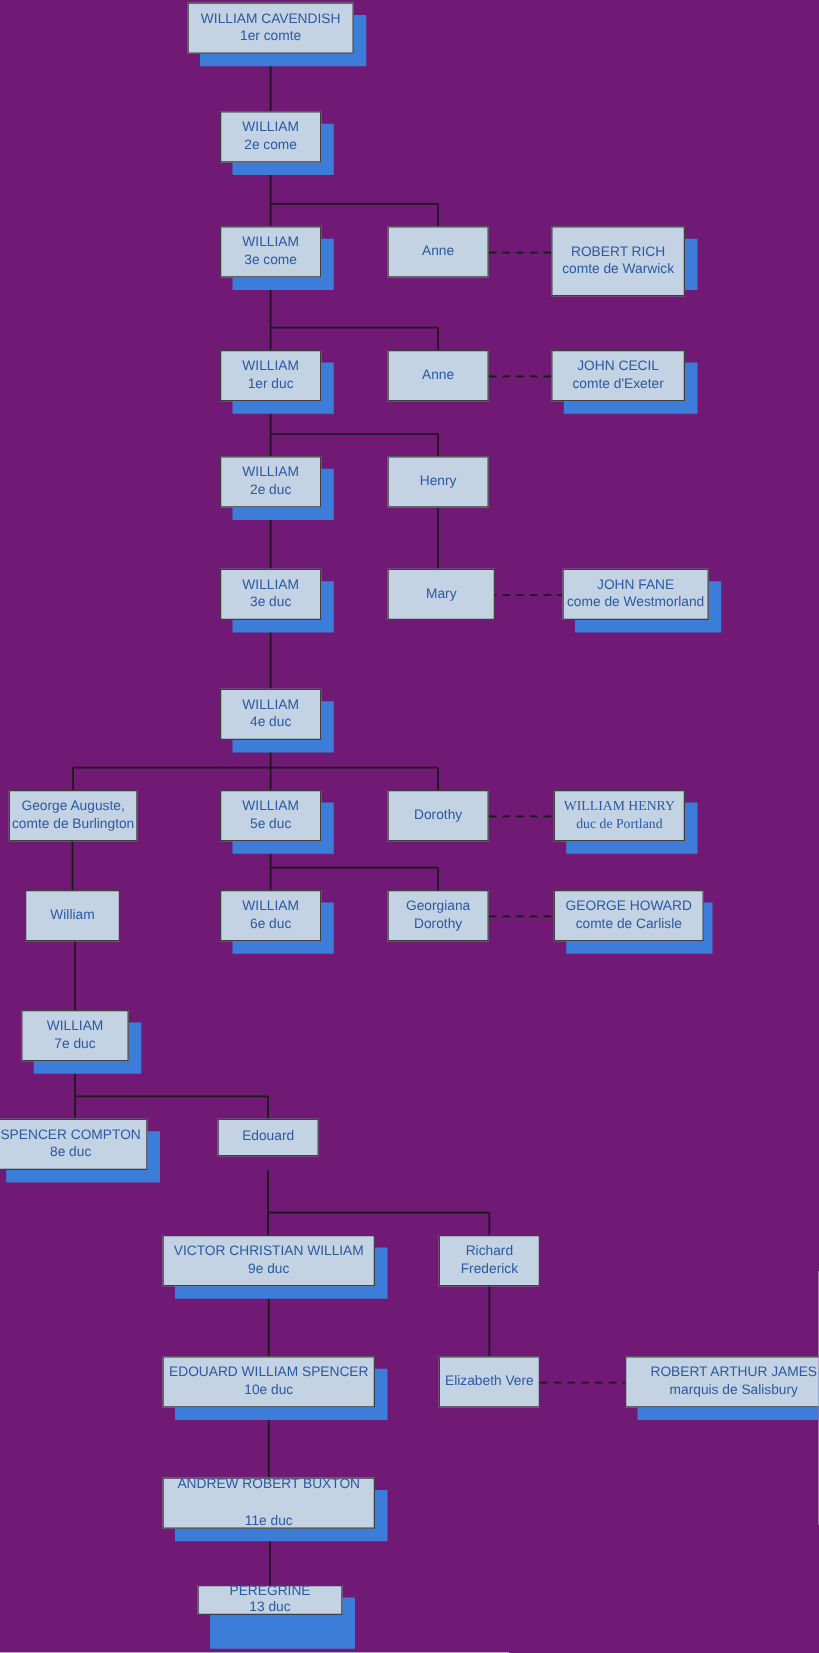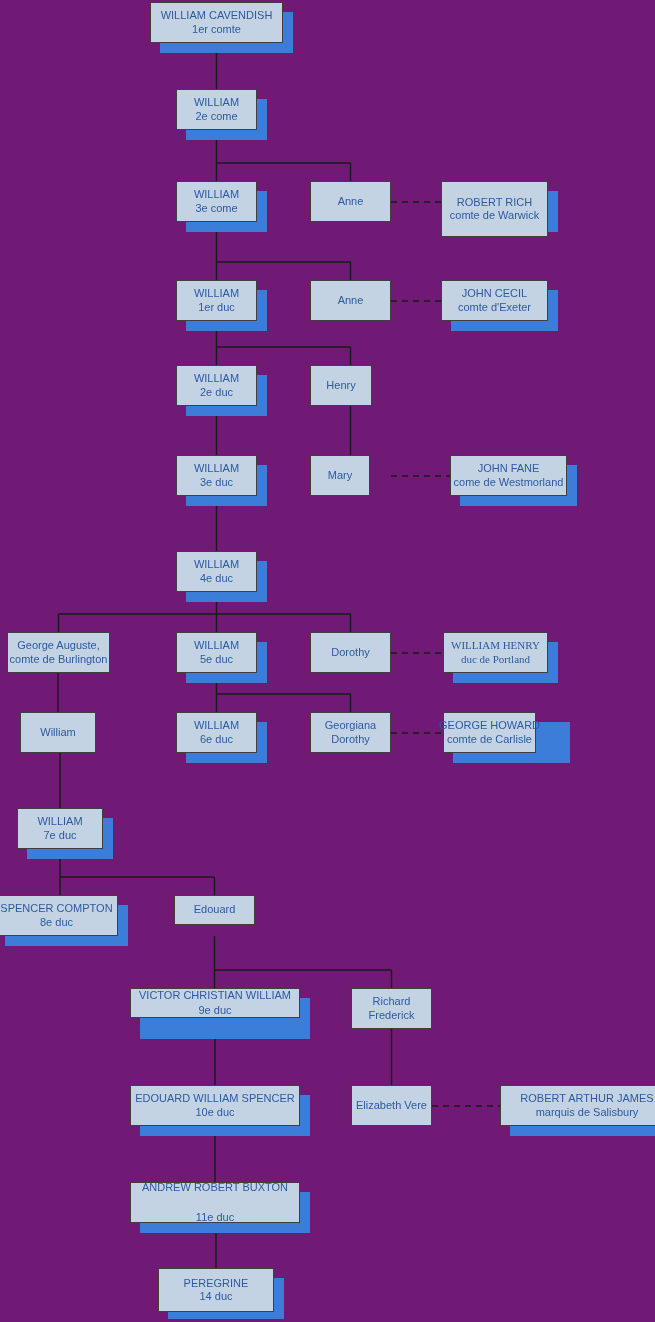--- a/index.html
+++ b/index.html
@@ -124,29 +124,29 @@
       <div class="shadow" style="left: 451px; top: 290px; width: 107px; height: 41px;"></div>
       <div class="node" style="left: 441px; top: 280px; width: 107px; height: 41px;">
         <span class="l1 s-primary">JOHN CECIL</span>
         <span class="l2 s-small">comte d'Exeter</span>
       </div>
       <div class="shadow" style="left: 186px; top: 375px; width: 81px; height: 41px;"></div>
       <div class="node" style="left: 176px; top: 365px; width: 81px; height: 41px;">
         <span class="l1 s-primary">WILLIAM</span>
         <span class="l2 s-small">2e duc</span>
       </div>
-      <div class="node" style="left: 310px; top: 365px; width: 62px; height: 41px;">
+      <div class="node" style="left: 310px; top: 365px; width: 81px; height: 41px;">
         <span class="l1 s-primary">Henry</span>
       </div>
       <div class="shadow" style="left: 186px; top: 465px; width: 81px; height: 41px;"></div>
       <div class="node" style="left: 176px; top: 455px; width: 81px; height: 41px;">
         <span class="l1 s-primary">WILLIAM</span>
         <span class="l2 s-small">3e duc</span>
       </div>
-      <div class="node" style="left: 310px; top: 455px; width: 60px; height: 41px;">
+      <div class="node" style="left: 310px; top: 455px; width: 86px; height: 41px;">
         <span class="l1 s-primary">Mary</span>
       </div>
       <div class="shadow" style="left: 460px; top: 465px; width: 117px; height: 41px;"></div>
       <div class="node" style="left: 450px; top: 455px; width: 117px; height: 41px;">
         <span class="l1 s-primary">JOHN FANE</span>
         <span class="l2 s-small">come de Westmorland</span>
       </div>
       <div class="shadow" style="left: 186px; top: 561px; width: 81px; height: 41px;"></div>
       <div class="node" style="left: 176px; top: 551px; width: 81px; height: 41px;">
         <span class="l1 s-primary">WILLIAM</span>
@@ -175,39 +175,39 @@
       <div class="shadow" style="left: 186px; top: 722px; width: 81px; height: 41px;"></div>
       <div class="node" style="left: 176px; top: 712px; width: 81px; height: 41px;">
         <span class="l1 s-primary">WILLIAM</span>
         <span class="l2 s-small">6e duc</span>
       </div>
       <div class="node" style="left: 310px; top: 712px; width: 81px; height: 41px;">
         <span class="l1 s-primary">Georgiana</span>
         <span class="l2 s-small">Dorothy</span>
       </div>
       <div class="shadow" style="left: 453px; top: 722px; width: 117px; height: 41px;"></div>
-      <div class="node" style="left: 443px; top: 712px; width: 93px; height: 41px;">
+      <div class="node" style="left: 443px; top: 712px; width: 120px; height: 41px;">
         <span class="l1 s-primary">GEORGE HOWARD</span>
         <span class="l2 s-small">comte de Carlisle</span>
       </div>
       <div class="shadow" style="left: 27px; top: 818px; width: 86px; height: 41px;"></div>
       <div class="node" style="left: 17px; top: 808px; width: 86px; height: 41px;">
         <span class="l1 s-primary">WILLIAM</span>
         <span class="l2 s-small">7e duc</span>
       </div>
       <div class="shadow" style="left: 5px; top: 905px; width: 123px; height: 41px;"></div>
       <div class="node" style="left: -5px; top: 895px; width: 123px; height: 41px;">
         <span class="l1 s-primary">SPENCER COMPTON</span>
         <span class="l2 s-small">8e duc</span>
       </div>
       <div class="node" style="left: 174px; top: 895px; width: 81px; height: 30px;">
         <span class="l1 s-primary">Edouard</span>
       </div>
       <div class="shadow" style="left: 140px; top: 998px; width: 170px; height: 41px;"></div>
-      <div class="node" style="left: 130px; top: 988px; width: 170px; height: 30px; justify-content: space-between;">
+      <div class="node" style="left: 130px; top: 988px; width: 170px; height: 41px;">
         <span class="l1 s-primary">VICTOR CHRISTIAN WILLIAM</span>
         <span class="l2 s-small">9e duc</span>
       </div>
       <div class="node" style="left: 351px; top: 988px; width: 81px; height: 41px;">
         <span class="l1 s-primary">Richard</span>
         <span class="l2 s-small">Frederick</span>
       </div>
       <div class="shadow" style="left: 140px; top: 1095px; width: 170px; height: 41px;"></div>
       <div class="node" style="left: 130px; top: 1085px; width: 170px; height: 41px;">
         <span class="l1 s-primary">EDOUARD WILLIAM SPENCER</span>
@@ -220,18 +220,18 @@
       <div class="node" style="left: 500px; top: 1085px; width: 174px; height: 41px;">
         <span class="l1 s-primary">ROBERT ARTHUR JAMES</span>
         <span class="l2 s-small">marquis de Salisbury</span>
       </div>
       <div class="shadow" style="left: 140px; top: 1192px; width: 170px; height: 41px;"></div>
       <div class="node" style="left: 130px; top: 1182px; width: 170px; height: 41px; gap: 16px;">
         <span class="l1 s-primary">ANDREW ROBERT BUXTON</span>
         <span class="l2 s-small">11e duc</span>
       </div>
       <div class="shadow" style="left: 168px; top: 1278px; width: 116px; height: 41px;"></div>
-      <div class="node" style="left: 158px; top: 1268px; width: 116px; height: 44px;">
+      <div class="node" style="left: 158px; top: 1268px; width: 116px; height: 24px;">
         <span class="l1 s-primary">PEREGRINE</span>
-        <span class="l2 s-small">14 duc</span>
+        <span class="l2 s-small">13 duc</span>
       </div>
     </div>
 </div>
 
 </body></html>

